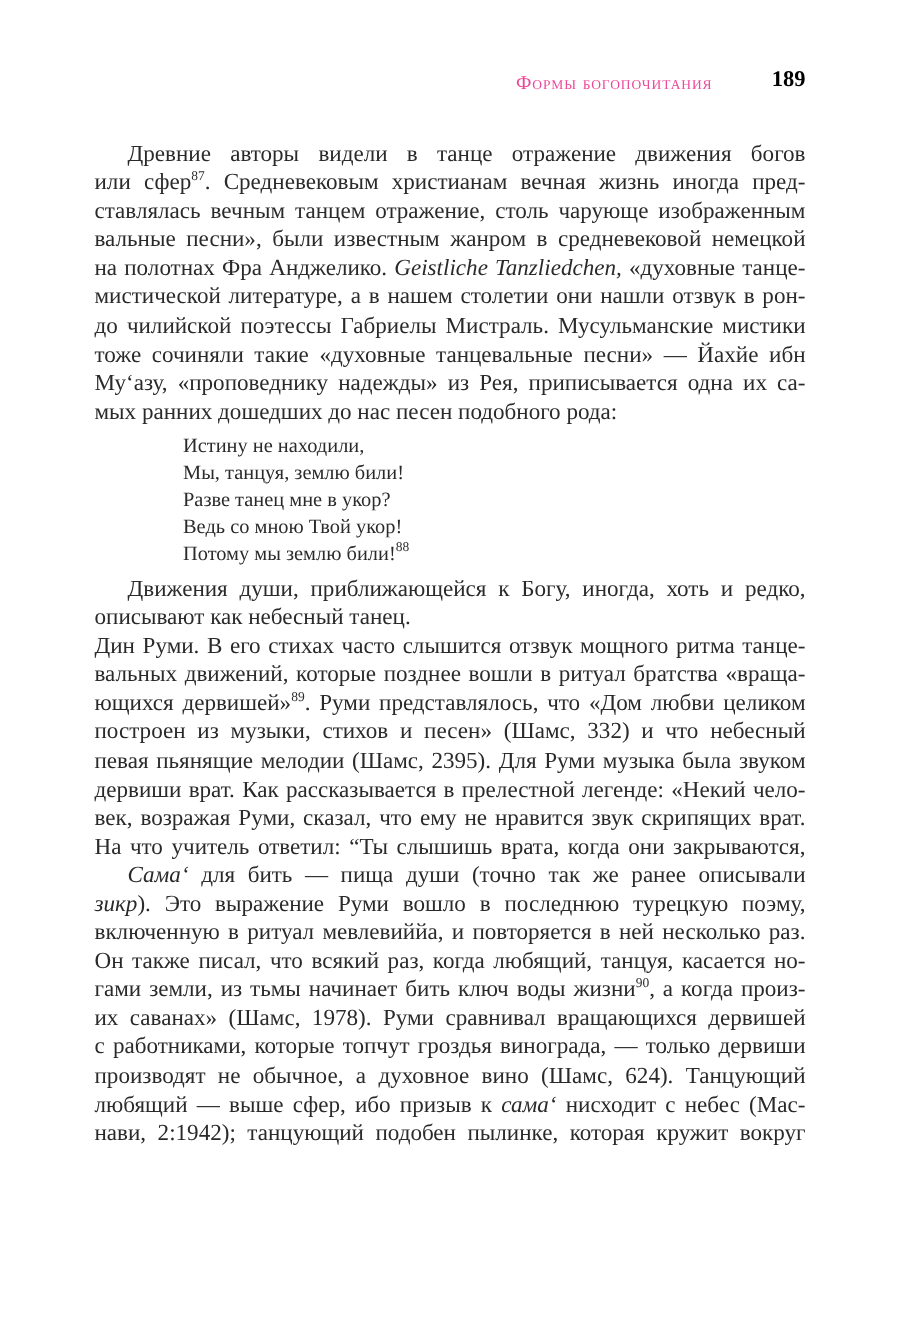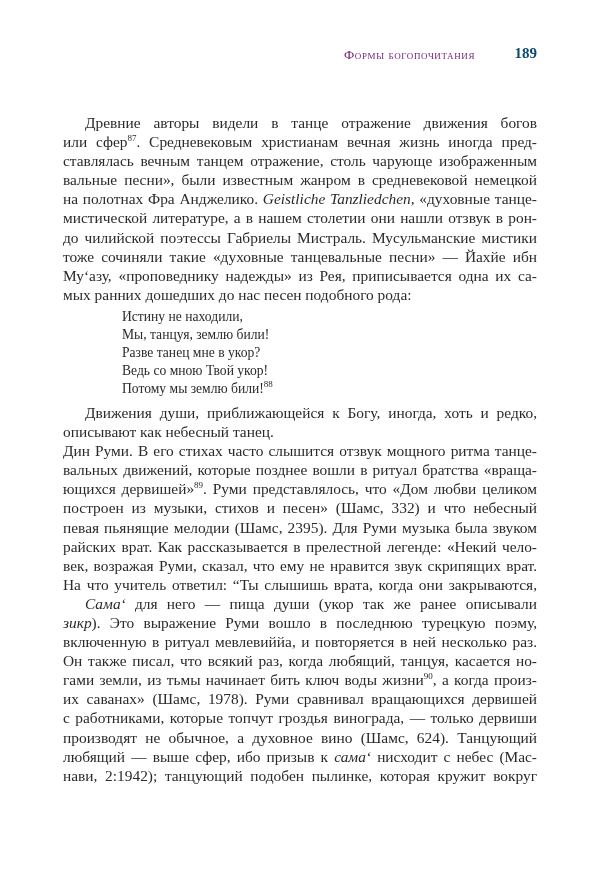--- a/index.html
+++ b/index.html
@@ -1,22 +1,22 @@
 <!DOCTYPE html>
 <html><head>
 <meta charset="utf-8">
 <style>
   html, body { margin: 0; padding: 0; background: #ffffff; }
   body { width: 600px; height: 882px; position: relative; overflow: hidden;
          font-family: "Liberation Serif", "DejaVu Serif", serif; color: #2a2a2a; }
   .header { position: absolute; top: 47px; left: 63px; width: 474px; height: 20px; }
   .running-title { position: absolute; right: 62px; top: 0; font-size: 13px; letter-spacing: 0.6px;
-                   font-variant: small-caps; color: #701a75; font-family: Liberation Serif, serif; }
-  .page-number { position: absolute; right: 0; top: -2px; font-size: 15px; font-weight: bold; color: #0c4a6e; }
-  .body { position: absolute; top: 93px; left: 63px; width: 474px; margin-top: 20px; }
+                   font-variant: small-caps; color: #ec4899; font-family: Liberation Serif, serif; }
+  .page-number { position: absolute; right: 0; top: -2px; font-size: 15px; font-weight: bold; color: #000000; }
+  .body { position: absolute; top: 93px; left: 63px; width: 474px; }
   .line { height: 19.1px; line-height: 19.1px; font-size: 15.4px; white-space: nowrap;
           text-align: justify; text-align-last: justify; overflow: visible; }
   .line.last { text-align-last: left; }
   .line.indent { padding-left: 22px; }
   .verse { padding-left: 59px; font-size: 13.6px; height: 18px; line-height: 18px; white-space: nowrap; }
   .verse-first { margin-top: 4px; }
   .verse-last { margin-bottom: 5px; }
   sup { font-size: 9px; line-height: 0; vertical-align: 6px; }
   i { font-style: italic; }
 </style>
@@ -55,27 +55,27 @@
     <div class="line indent">Движения души, приближающейся к Богу, иногда, хоть и редко,</div>
     <div class="line last">описывают как небесный танец.</div>
   </div>
 
   <div>
     <div class="line">Дин Руми. В его стихах часто слышится отзвук мощного ритма танце-</div>
     <div class="line">вальных движений, которые позднее вошли в ритуал братства «враща-</div>
     <div class="line"><span>ющихся дервишей»</span><sup>89</sup><span>. Руми представлялось, что «Дом любви целиком</span></div>
     <div class="line">построен из музыки, стихов и песен» (Шамс, 332) и что небесный</div>
     <div class="line">певая пьянящие мелодии (Шамс, 2395). Для Руми музыка была звуком</div>
-    <div class="line">райских врат. Как рассказывается в прелестной легенде: «Некий чело-</div>
+    <div class="line">дервиши врат. Как рассказывается в прелестной легенде: «Некий чело-</div>
     <div class="line">век, возражая Руми, сказал, что ему не нравится звук скрипящих врат.</div>
     <div class="line">На что учитель ответил: “Ты слышишь врата, когда они закрываются,</div>
   </div>
 
   <div>
-    <div class="line indent"><i>Сама‘</i><span> для него — пища души (укор так же ранее описывали</span></div>
+    <div class="line indent"><i>Сама‘</i><span> для бить — пища души (точно так же ранее описывали</span></div>
     <div class="line"><i>зикр</i><span>). Это выражение Руми вошло в последнюю турецкую поэму,</span></div>
     <div class="line">включенную в ритуал мевлевиййа, и повторяется в ней несколько раз.</div>
     <div class="line">Он также писал, что всякий раз, когда любящий, танцуя, касается но-</div>
     <div class="line"><span>гами земли, из тьмы начинает бить ключ воды жизни</span><sup>90</sup><span>, а когда произ-</span></div>
     <div class="line">их саванах» (Шамс, 1978). Руми сравнивал вращающихся дервишей</div>
     <div class="line">с работниками, которые топчут гроздья винограда, — только дервиши</div>
     <div class="line">производят не обычное, а духовное вино (Шамс, 624). Танцующий</div>
     <div class="line"><span>любящий — выше сфер, ибо призыв к </span><i>сама‘</i><span> нисходит с небес (Мас-</span></div>
     <div class="line">нави, 2:1942); танцующий подобен пылинке, которая кружит вокруг</div>
   </div>

